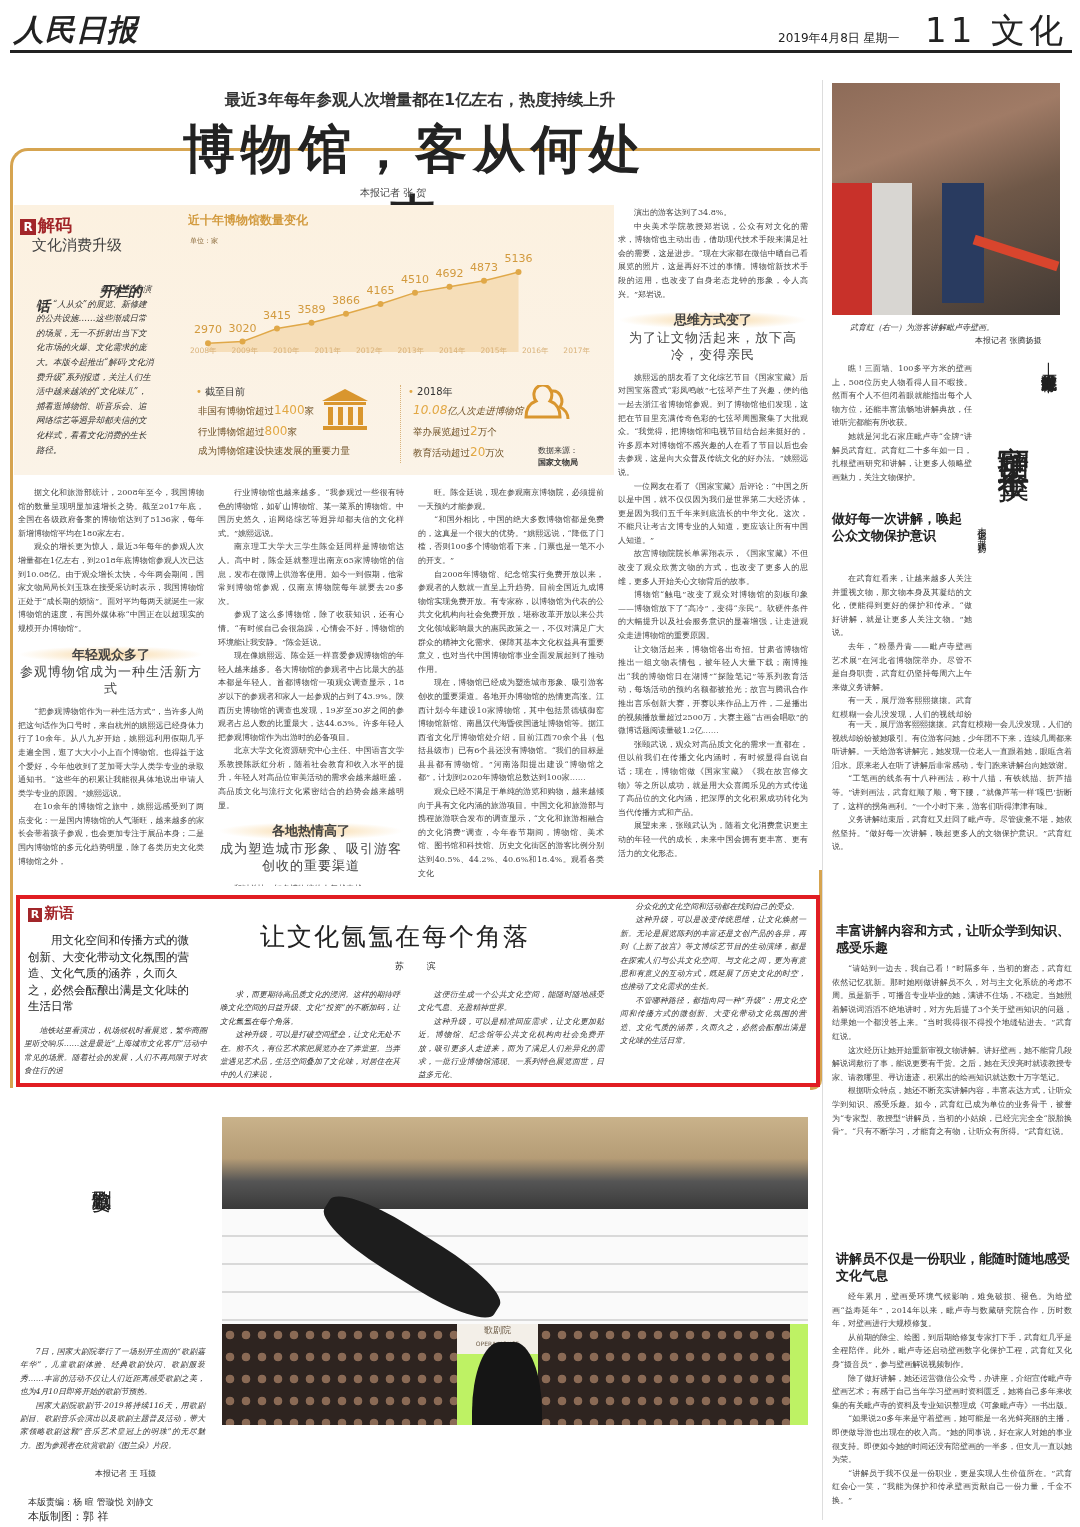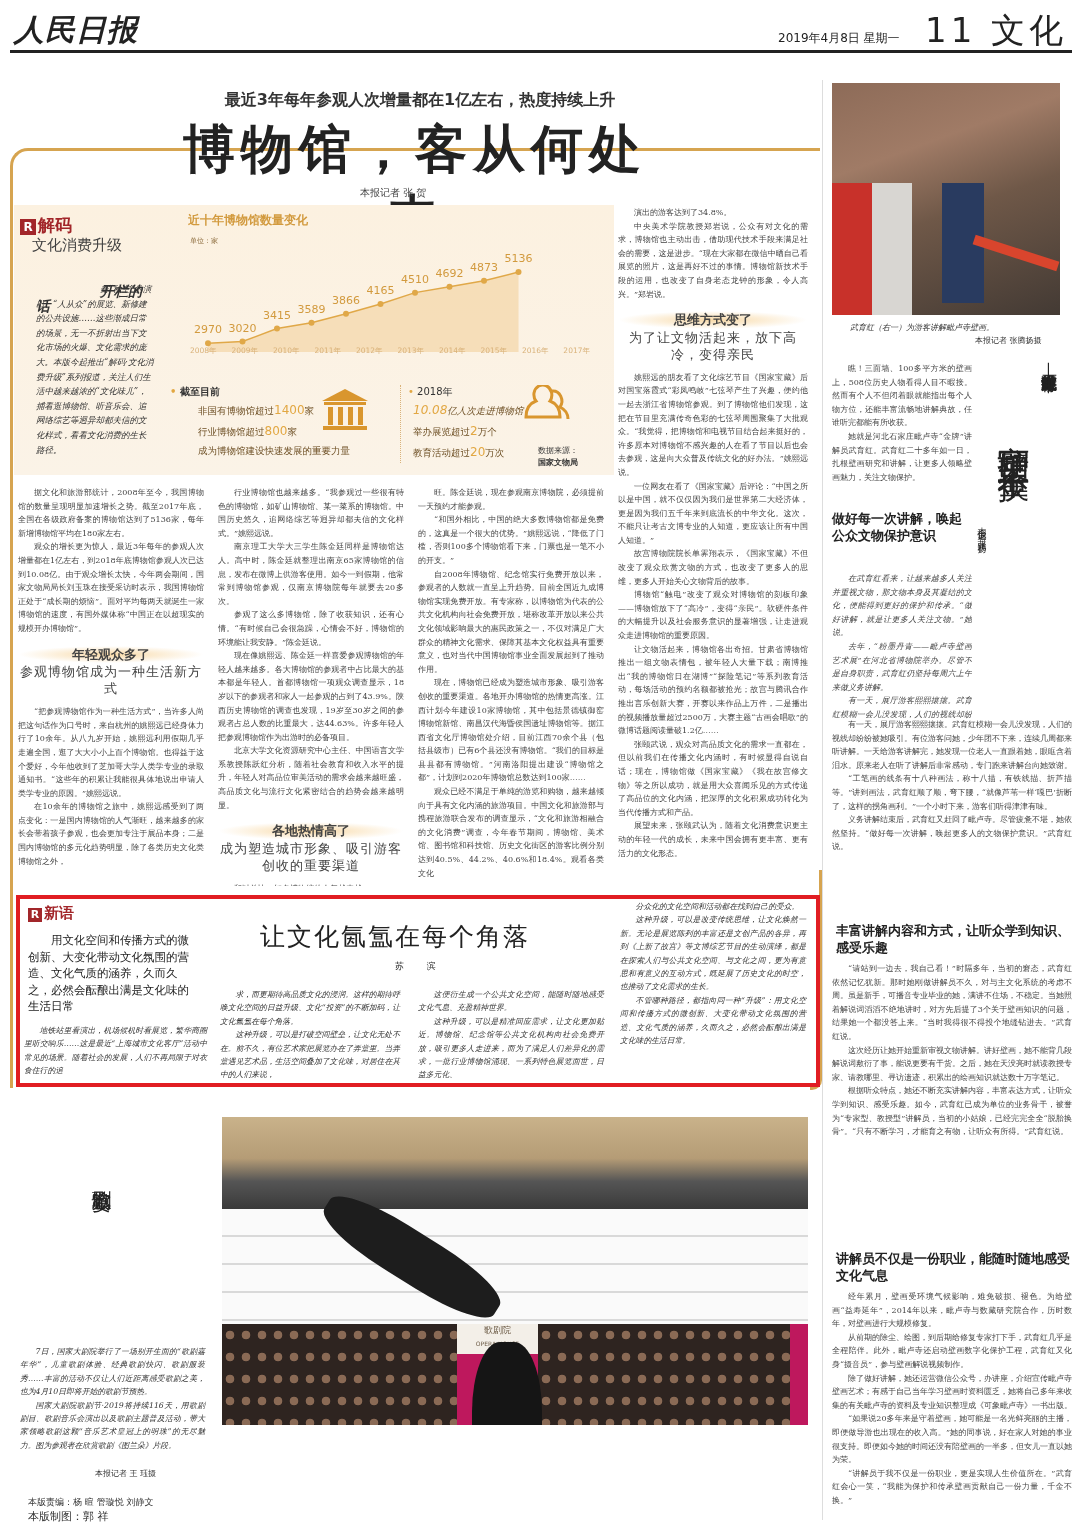--- a/index.html
+++ b/index.html
@@ -41,21 +41,21 @@
   .xinyu-col p { text-indent: 2em; }
   .photo { background: #777; }
   .photo-top { left: 832px; top: 83px; width: 228px; height: 232px; background: linear-gradient(160deg, #8d6b58 0%, #a07b66 30%, #6f5848 55%, #433a34 100%); }
   .photo-top .p-red { position:absolute; left:0; top:100px; width:40px; height:132px; background:#c8312a; }
   .photo-top .p-white { position:absolute; left:40px; top:100px; width:40px; height:132px; background:#d8d6d2; }
   .photo-top .p-blue { position:absolute; left:110px; top:100px; width:42px; height:120px; background:#293b60; }
   .photo-top .p-rail { position:absolute; left:140px; top:165px; width:88px; height:10px; background:#d9452d; transform: rotate(18deg); }
   .caption { font-size: 8px; font-style: italic; color: #333; }
   .credit { font-family: "DejaVu Sans", sans-serif; font-size: 8px; color: #333; }
   .vtitle { writing-mode: vertical-rl; font-family: "DejaVu Sans", sans-serif; }
-  .photo-opera { left: 222px; top: 1117px; width: 586px; height: 308px; background: #be185d; overflow: hidden; }
+  .photo-opera { left: 222px; top: 1117px; width: 586px; height: 308px; background: #bef264; overflow: hidden; }
   .op-balcony { position:absolute; left:0; top:0; width:100%; height:92px; background: linear-gradient(#c9b28a 0%, #b59c76 45%, #555 70%, #3a3a3a 100%); }
   .op-wall { position:absolute; left:0; top:92px; width:100%; height:115px; background: repeating-linear-gradient(#fafafa 0 26px, #d9d9d9 26px 28px); }
   .op-doorL { position:absolute; left:0; top:207px; width:235px; height:200px; background: radial-gradient(circle at 50% 50%, #8a6a55 30%, #2e2420 34%) 0 0/16px 22px; }
   .op-doorR { position:absolute; left:316px; top:207px; width:252px; height:200px; background: radial-gradient(circle at 50% 50%, #8a6a55 30%, #2e2420 34%) 0 0/16px 22px; }
   .op-sign { position:absolute; left:235px; top:207px; width:81px; height:30px; background:#f3efe8; font-family:"DejaVu Sans",sans-serif; font-size:9px; text-align:center; line-height:13px; color:#6b5a45; }
   .op-floor { position:absolute; left:0; top:355px; width:100%; height:50px; background: linear-gradient(#7a2b22, #a14638); }
   .op-dancer { position:absolute; left:250px; top:225px; width:70px; height:175px; background:#151515; border-radius: 40% 40% 10% 10%; }
   .op-veil { position:absolute; left:90px; top:115px; width:200px; height:50px; background:#1d1d1d; transform: rotate(32deg); border-radius: 40%; }
 </style>
 </head>
@@ -104,21 +104,21 @@
     <text x="247" y="42.632000000000005" text-anchor="middle" font-size="11" fill="#d29a3e" font-family="DejaVu Sans, sans-serif">4510</text>
     <circle cx="281.5" cy="46.662400000000005" r="3" fill="#e0a848"></circle>
     <text x="281.5" y="36.662400000000005" text-anchor="middle" font-size="11" fill="#d29a3e" font-family="DejaVu Sans, sans-serif">4692</text>
     <circle cx="316" cy="40.7256" r="3" fill="#e0a848"></circle>
     <text x="316" y="30.7256" text-anchor="middle" font-size="11" fill="#d29a3e" font-family="DejaVu Sans, sans-serif">4873</text>
     <circle cx="350.5" cy="32.099199999999996" r="3" fill="#e0a848"></circle>
     <text x="350.5" y="22.099199999999996" text-anchor="middle" font-size="11" fill="#d29a3e" font-family="DejaVu Sans, sans-serif">5136</text>
   </svg>
 
 <div class="abs" style="left:168px;top:385px;width:440px;height:80px;">
-  <div class="abs stat-head" style="left:2px;top:0;font-weight:bold;"><span style="color:#e2a742">•</span> <span>截至目前</span></div>
+  <div class="abs stat-head" style="left:28px;top:0;"><span style="color:#e2a742">•</span> <span>截至目前</span></div>
   <div class="abs stat" style="left:30px;top:18px;"><span>非国有博物馆超过</span><span class="num">1400</span><span>家</span></div>
   <div class="abs stat" style="left:30px;top:39px;"><span>行业博物馆超过</span><span class="num">800</span><span>家</span></div>
   <div class="abs stat" style="left:30px;top:60px;"><span>成为博物馆建设快速发展的重要力量</span></div>
   <svg class="abs" style="left:152px;top:2px;" width="50" height="45" viewBox="0 0 50 45">
     <polygon points="25,2 48,14 2,14" fill="#d9962e"></polygon>
     <rect x="4" y="15" width="42" height="3" fill="#d9962e"></rect>
     <rect x="8" y="20" width="5" height="18" fill="#d9962e"></rect>
       <rect x="18" y="20" width="5" height="18" fill="#d9962e"></rect>
     <rect x="28" y="20" width="5" height="18" fill="#d9962e"></rect>
       <rect x="38" y="20" width="5" height="18" fill="#d9962e"></rect>
@@ -218,21 +218,21 @@
 
 <div class="abs vtitle" style="left:1040px;top:362px;font-size:16px;line-height:18px;">石家庄毗卢寺讲解员武育红——</div>
 <div class="abs vtitle" style="left:996px;top:420px;font-size:32px;line-height:36px;letter-spacing:2px;">守护壁画 千金不换</div>
 <div class="abs vtitle" style="left:975px;top:520px;font-size:9px;letter-spacing:2px;">本报记者 张腾扬</div>
 
 <div class="abs col" style="left:832px;top:362px;width:140px;">
   <p>瞧！三面墙、100多平方米的壁画上，508位历史人物看得人目不暇接。然而有个人不但闭着眼就能指出每个人物方位，还能丰富流畅地讲解典故，任谁听完都能有所收获。</p>
   <p>她就是河北石家庄毗卢寺“金牌”讲解员武育红。武育红二十多年如一日，扎根壁画研究和讲解，让更多人领略壁画魅力，关注文物保护。</p>
 </div>
 <div class="abs subhead" style="left:832px;top:510px;width:140px;font-size:13px;font-weight:bold;text-align:left;line-height:17px;">做好每一次讲解，唤起公众文物保护意识</div>
-<div class="abs col" style="left:832px;top:572px;width:140px;height:148px;overflow:hidden;font-style:italic;">
+<div class="abs col" style="left:832px;top:572px;width:140px;height:148px;overflow:hidden;">
   <p>在武育红看来，让越来越多人关注并重视文物，那文物本身及其凝结的文化，便能得到更好的保护和传承。“做好讲解，就是让更多人关注文物。”她说。</p>
   <p>去年，“粉墨丹青——毗卢寺壁画艺术展”在河北省博物院举办。尽管不是自身职责，武育红仍坚持每周六上午来做义务讲解。</p>
   <p>有一天，展厅游客熙熙攘攘。武育红模糊一会儿没发现，人们的视线却纷纷被她吸引。有位游客问她，少年团不下来，连续几周都来听讲解。一天给游客讲解完，她发现一位老人一直跟着她，眼眶含着泪水。原来老人在听了讲解后非常感动，专门跑来讲解台向她致谢。</p>
 </div>
 <div class="abs col" style="left:832px;top:718px;width:240px;height:190px;overflow:hidden;">
   <p>有一天，展厅游客熙熙攘攘。武育红模糊一会儿没发现，人们的视线却纷纷被她吸引。有位游客问她，少年团不下来，连续几周都来听讲解。一天给游客讲解完，她发现一位老人一直跟着她，眼眶含着泪水。原来老人在听了讲解后非常感动，专门跑来讲解台向她致谢。</p>
   <p>“工笔画的线条有十八种画法，称十八描，有铁线描、折芦描等。”讲到画法，武育红顺了顺，弯下腰，“就像芦苇一样‘嘎巴’折断了，这样的拐角画利。”一个小时下来，游客们听得津津有味。</p>
   <p>义务讲解结束后，武育红又赶回了毗卢寺。尽管疲惫不堪，她依然坚持。“做好每一次讲解，唤起更多人的文物保护意识。”武育红说。</p>
 </div>
 <div class="abs subhead" style="left:836px;top:922px;width:236px;font-size:13px;font-weight:bold;text-align:left;line-height:17px;">丰富讲解内容和方式，让听众学到知识、感受乐趣</div>

